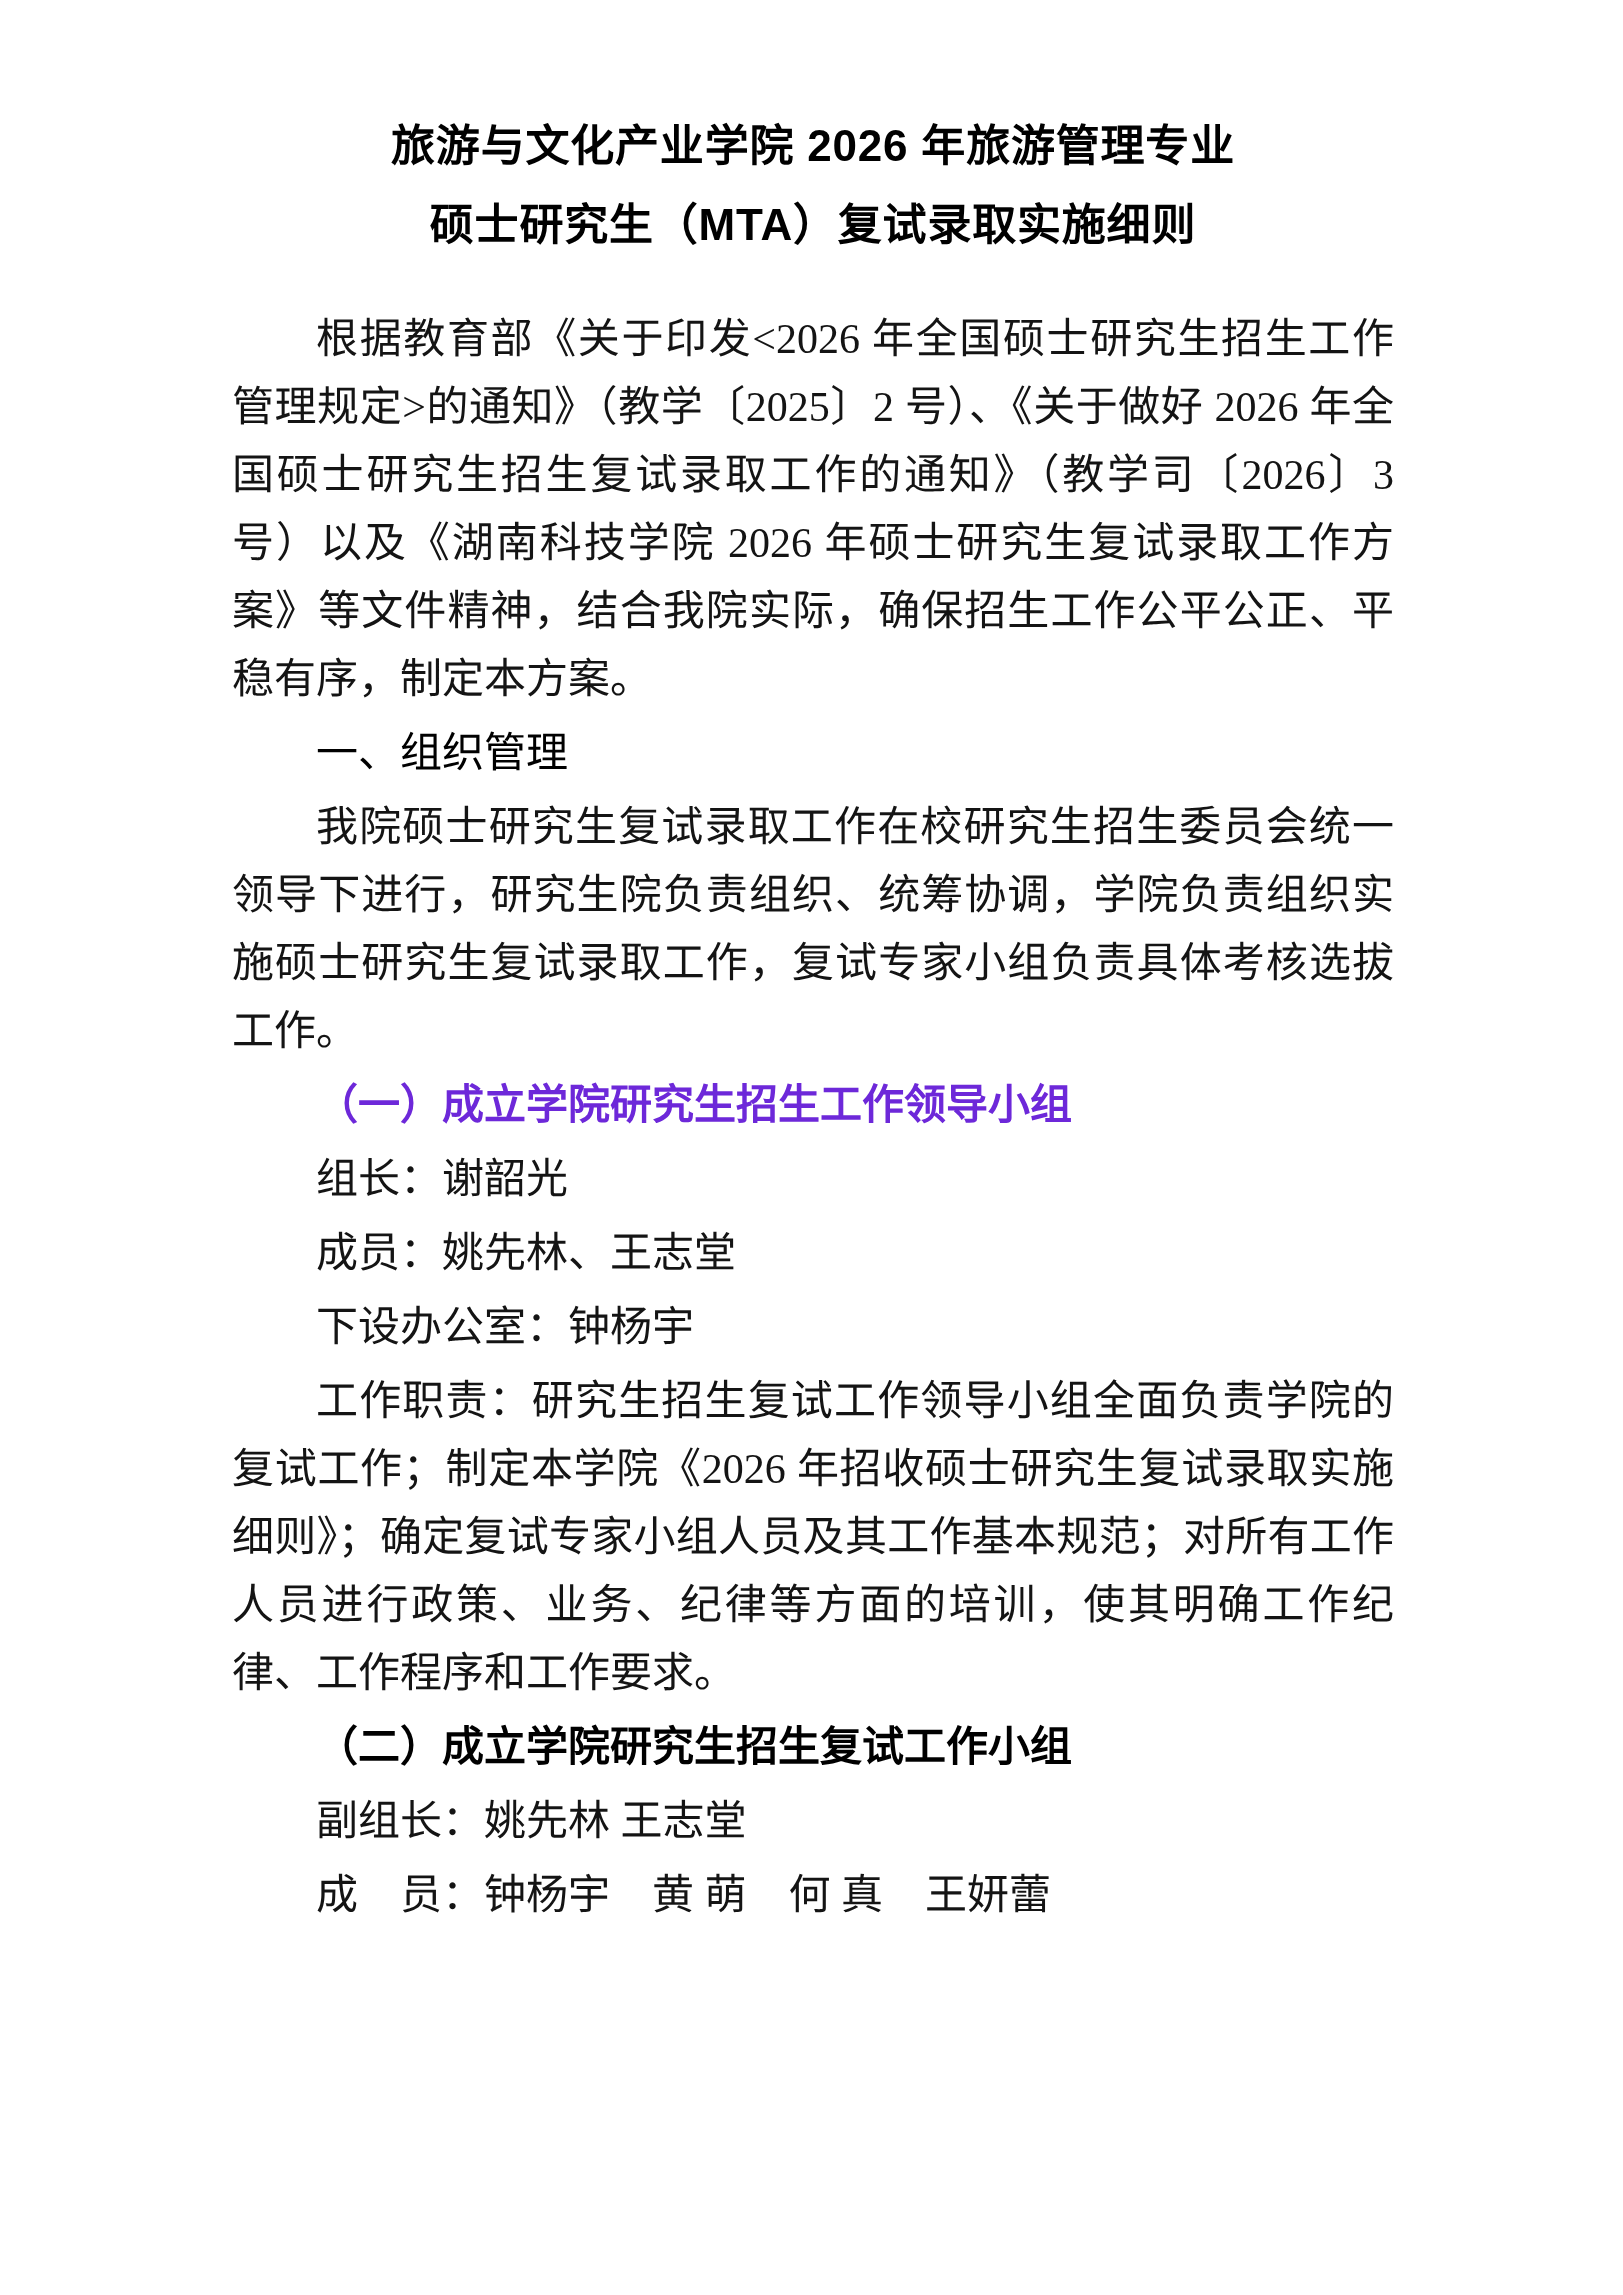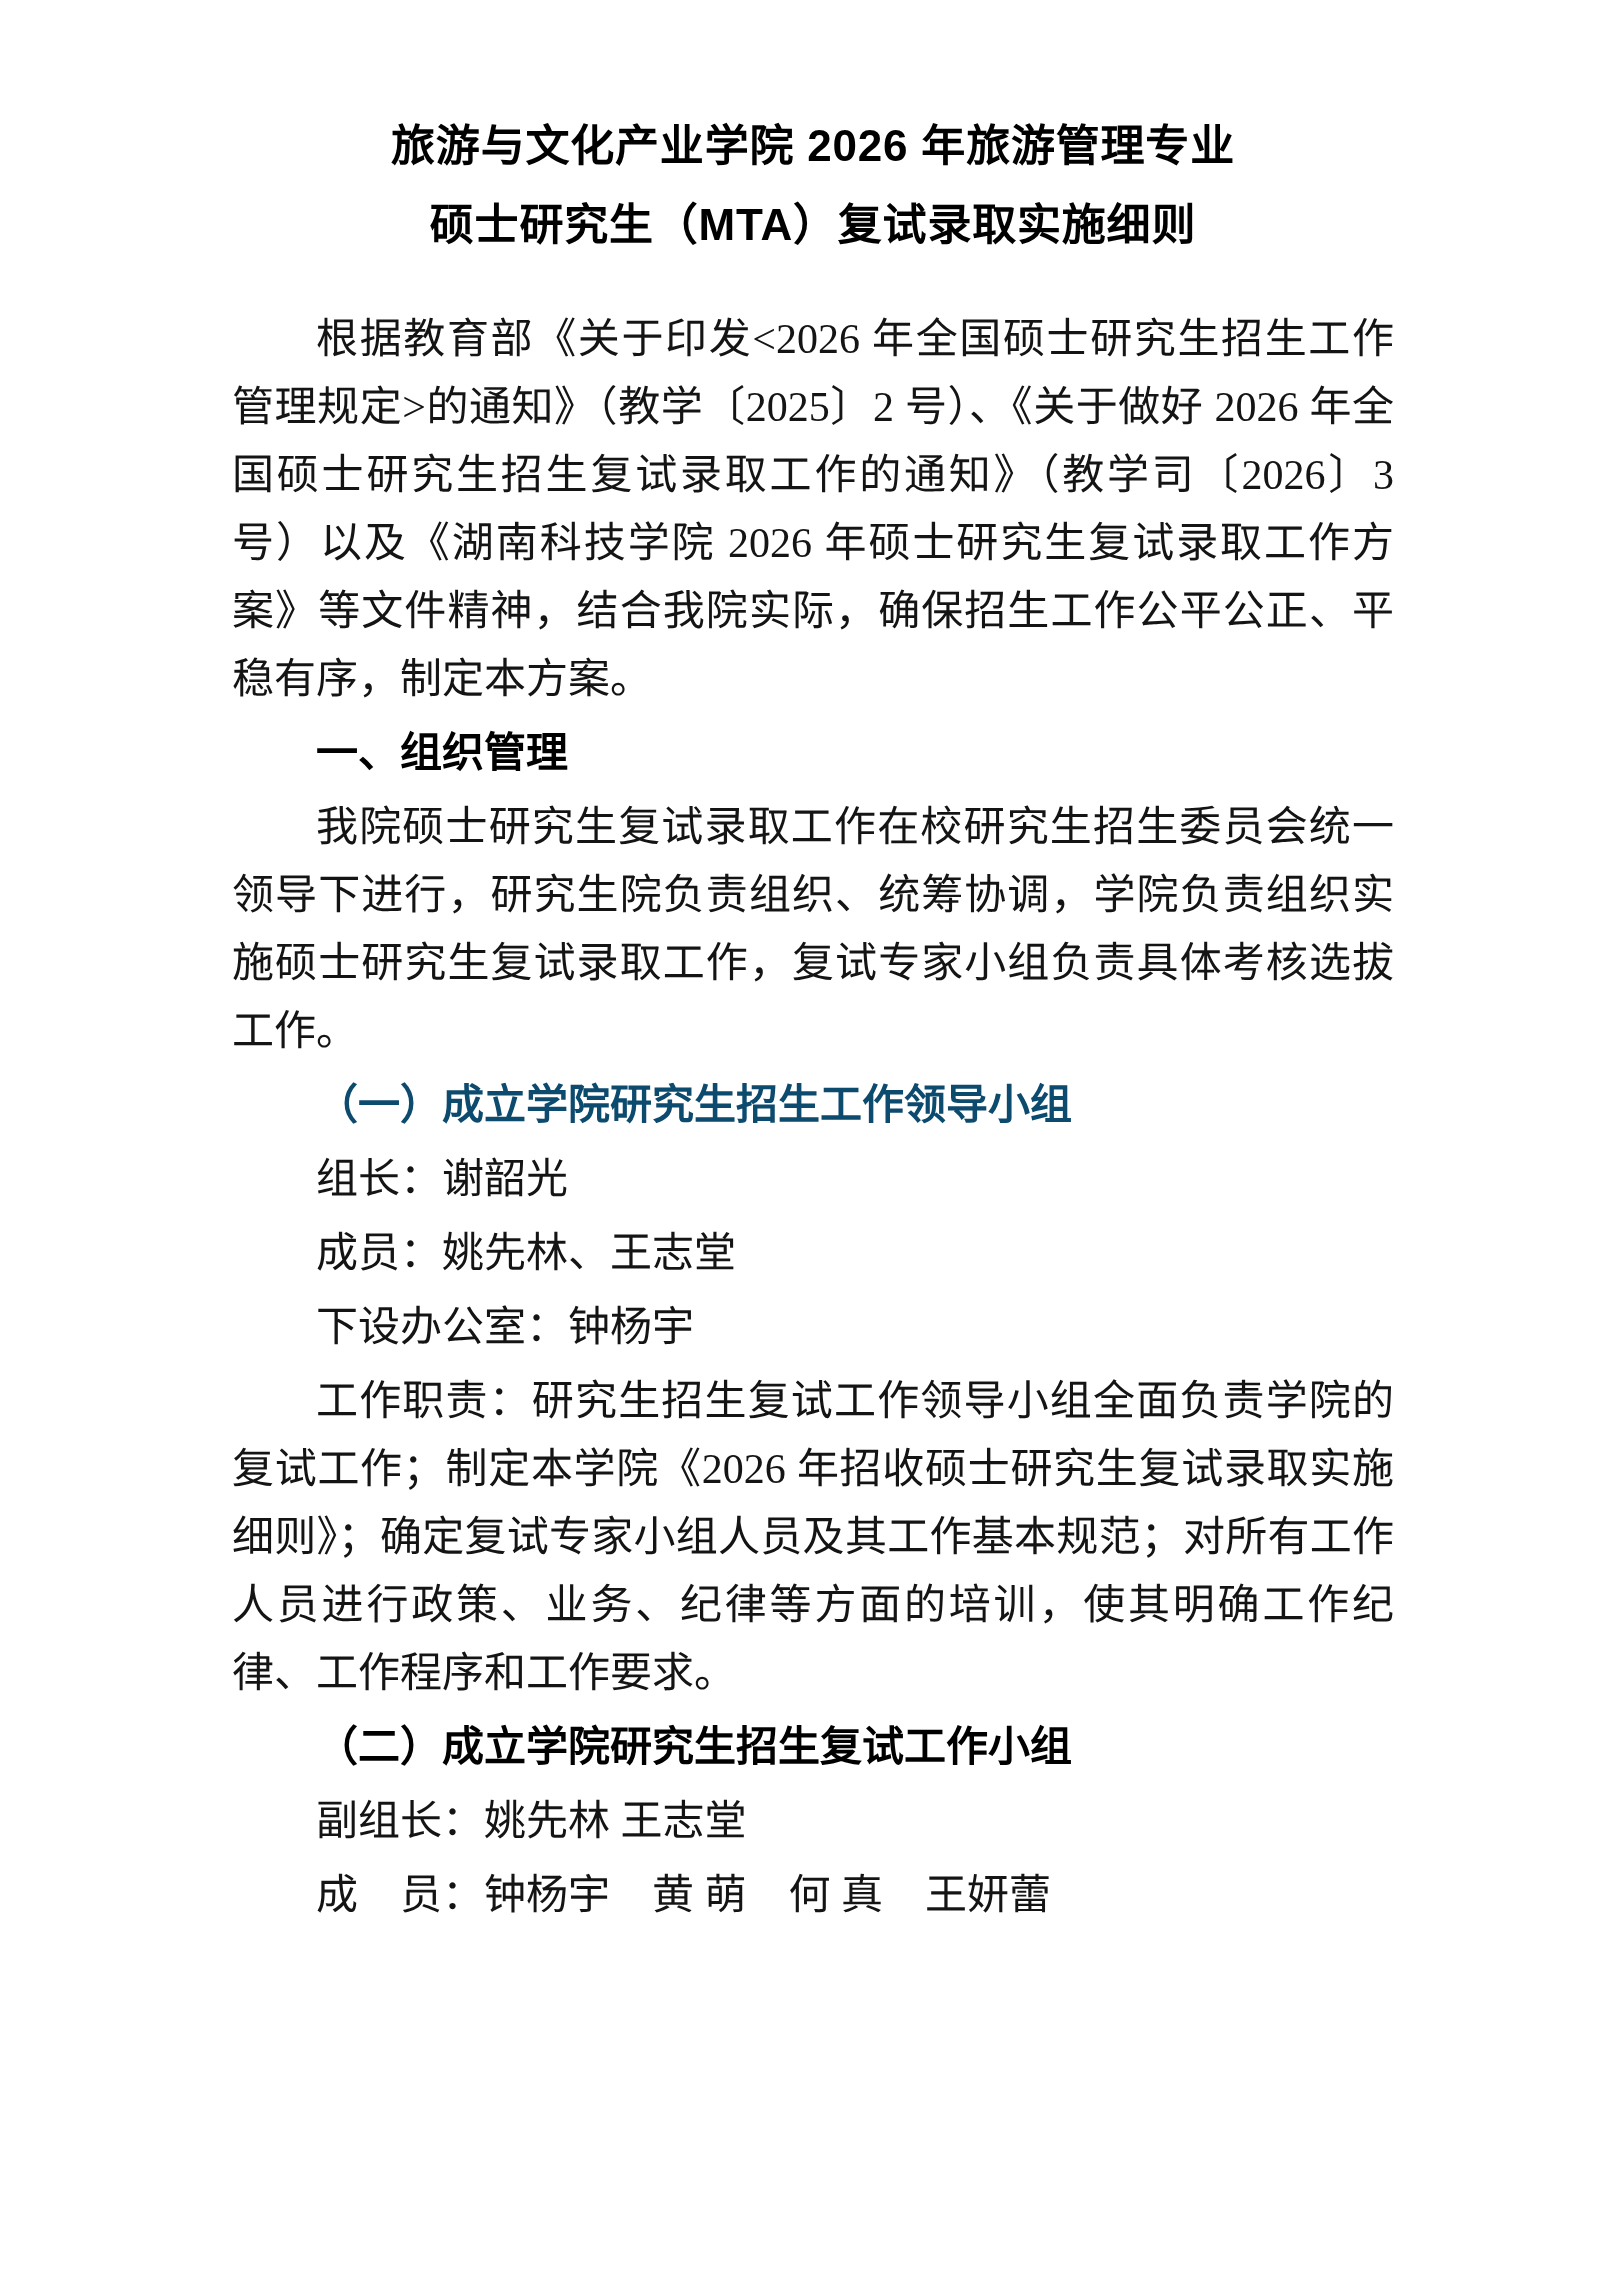--- a/index.html
+++ b/index.html
@@ -40,28 +40,28 @@
     text-indent: 2em;
     text-align: justify;
     white-space: pre-wrap;
     word-break: break-all;
   }
   .doc-body p.name-line {
     text-align: left;
     word-break: keep-all;
   }
   .h-num {
-    font-weight: 700;
+    font-weight: 400;
     color: #000000;
   }
   .h-hei {
     font-family: "Liberation Sans", "DejaVu Sans", sans-serif;
     font-weight: 700;
     font-size: 42px;
-    color: #0c4a6e;
+    color: #6d28d9;
     text-align: right;
   }
   .h-mixed {
     text-align: right;
   }
   .h-mixed .seg-hei {
     font-family: "Liberation Sans", "DejaVu Sans", sans-serif;
     font-weight: 700;
     color: #000000;
   }

